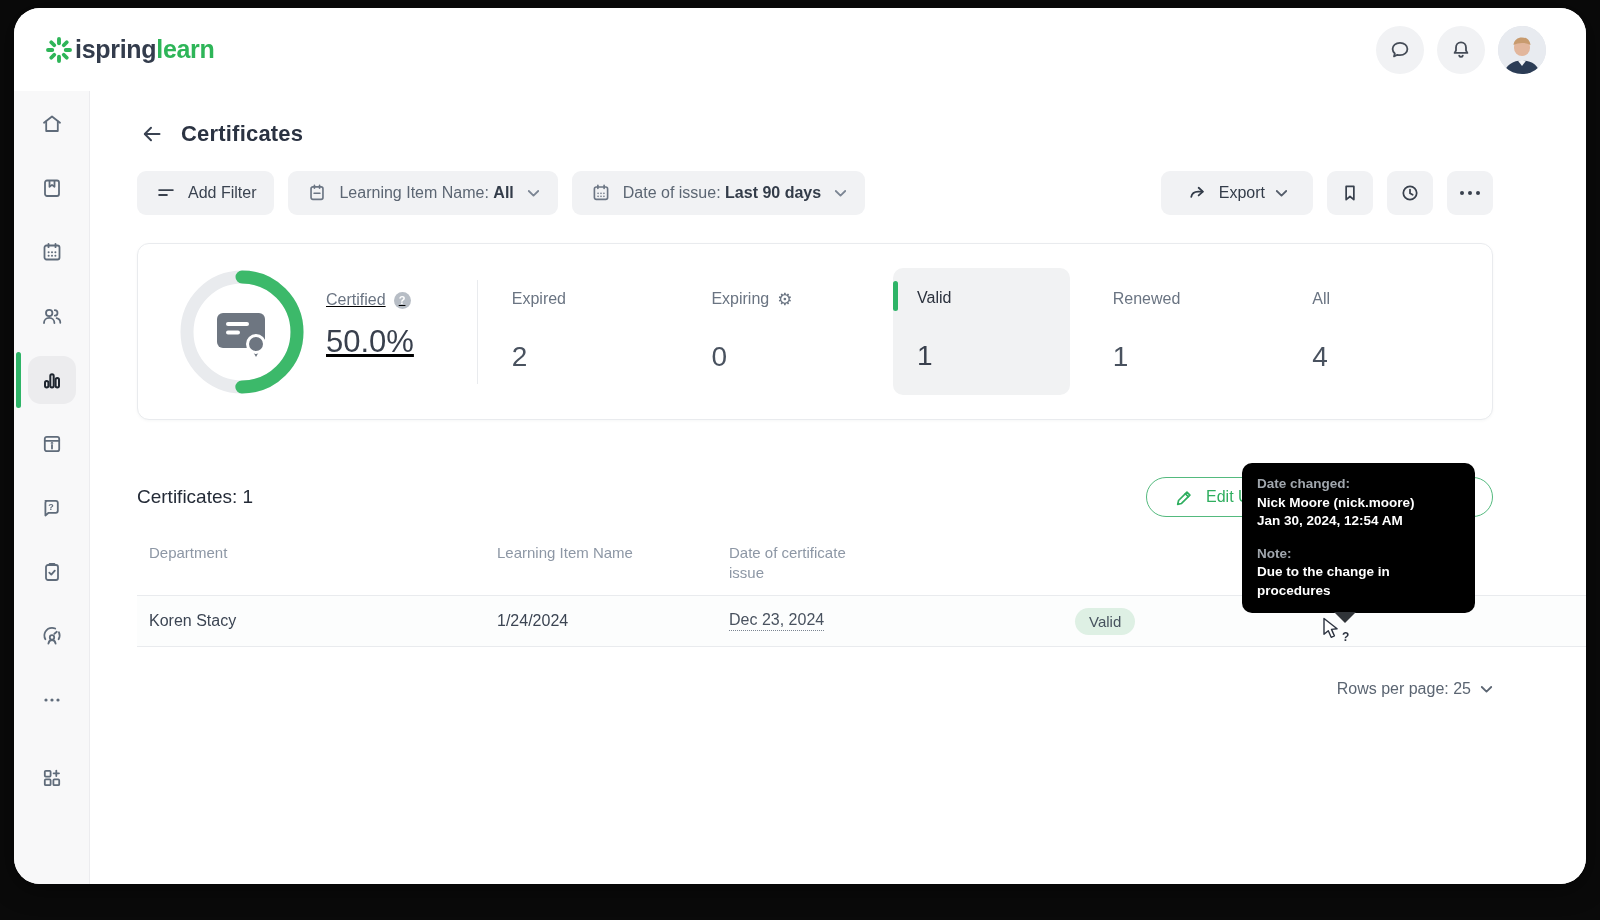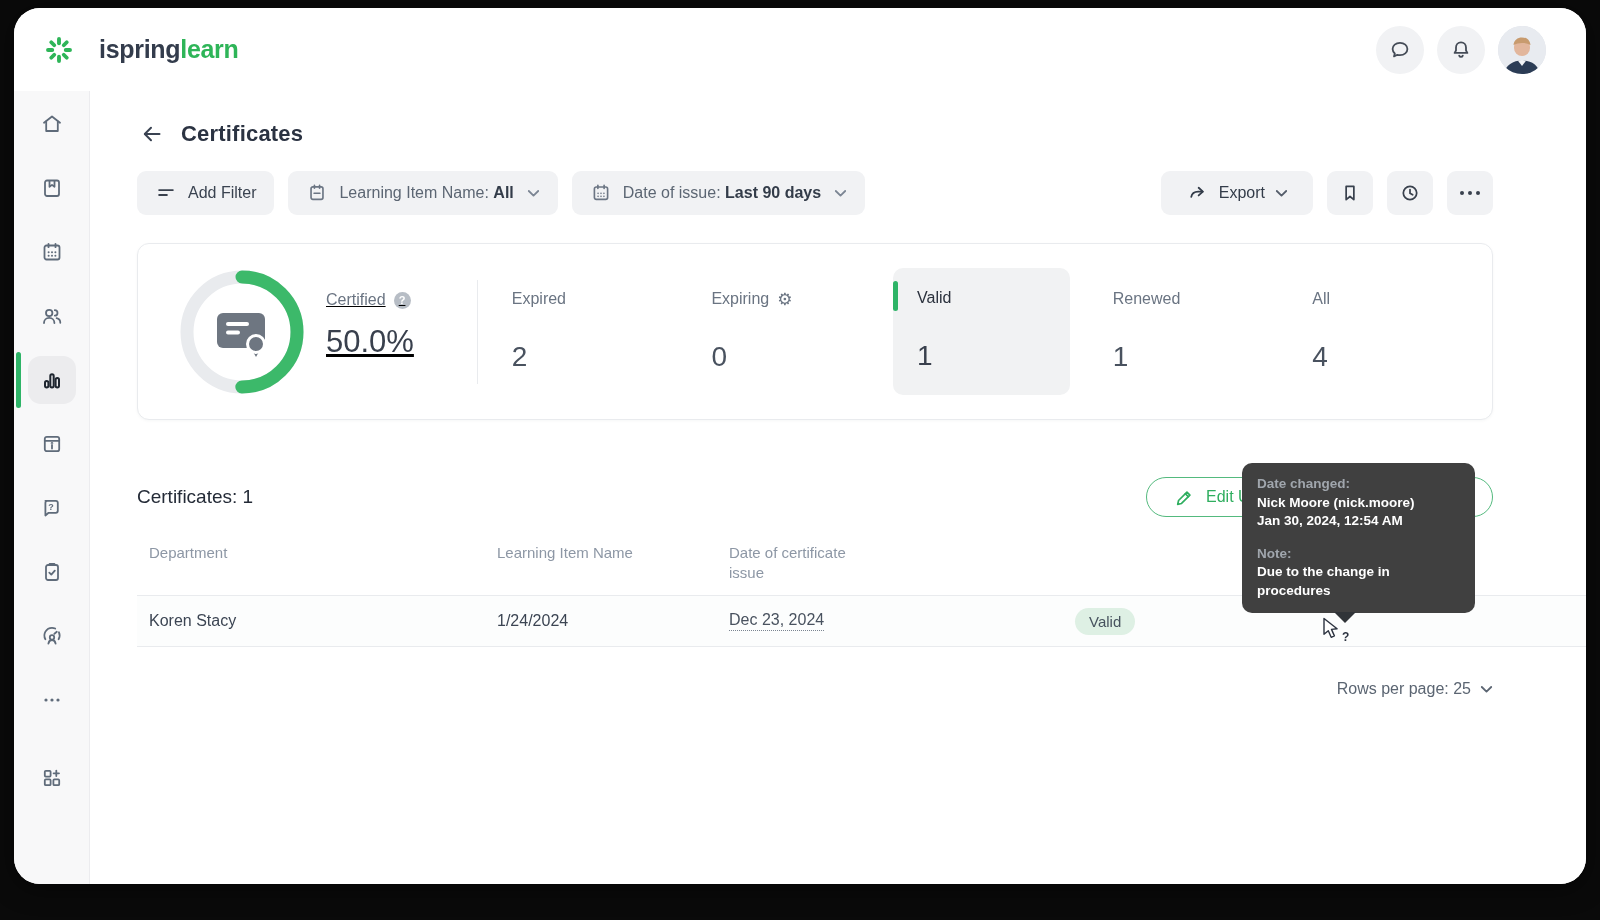--- a/index.html
+++ b/index.html
@@ -10,21 +10,21 @@
     position:relative;
     overflow:hidden;
   }
   .window {
     position:absolute; left:14px; top:8px; width:1572px; height:876px;
     background:#ffffff; border-radius:26px; overflow:hidden;
     box-shadow:0 4px 24px rgba(0,0,0,.5);
   }
   
   .topbar { height:83px; display:flex; align-items:center; padding:0 40px 0 30px; background:#fff; }
-  .logo { display:flex; align-items:center; gap:25px; }
+  .logo { display:flex; align-items:center; gap:1px; }
   .logo-text { font-size:25px; font-weight:700; letter-spacing:-.3px; color:#333c4c; }
   .logo-text .green { color:#2eb558; }
   .topbar-actions { margin-left:auto; display:flex; align-items:center; gap:13px; }
   .round-btn { width:48px; height:48px; border-radius:50%; background:#f1f2f4; display:flex; align-items:center; justify-content:center; cursor:pointer; }
   .avatar { width:48px; height:48px; border-radius:50%; overflow:hidden; cursor:pointer; background:#dfe3ea; }
   
   .body-row { display:flex; height:793px; }
   .sidebar { width:76px; background:#f8f8f9; border-right:1px solid #ececef; padding-top:9px; display:flex; flex-direction:column; align-items:center; flex-shrink:0; }
   .side-item { width:48px; height:48px; margin-bottom:16px; border-radius:13px; display:flex; align-items:center; justify-content:center; position:relative; cursor:pointer; flex-shrink:0; }
   .side-item.active { background:#ececee; }
@@ -74,21 +74,21 @@
   .tbl-header { border-bottom:1px solid #e9ebee; }
   .th { padding:14px 12px 12px 12px; font-size:15px; color:#8d97a5; line-height:20px; white-space:normal; }
   .th.wrap { max-width:155px; }
   .tbl-data { border-bottom:1px solid #e9ebee; background:#fcfdfd; height:51px; }
   .td { display:flex; align-items:center; padding:0 12px; font-size:16px; color:#3c4553; white-space:nowrap; overflow:visible; }
   .li-cell { gap:16px; }
   .date-link { border-bottom:1.5px dotted #7a8491; padding-bottom:1px; cursor:pointer; color:#49525f; }
   .badge { background:#def0e4; color:#47525e; font-size:15px; padding:5px 14px; border-radius:15px; }
   .pagination { margin-top:33px; width:1356px; display:flex; justify-content:flex-end; align-items:center; gap:9px; font-size:16px; color:#5b6572; cursor:pointer; }
   
-  .tooltip { position:absolute; left:1228px; top:455px; width:233px; background:#404040; border-radius:10px; padding:12px 15px 13px 15px; z-index:50; color:#fff; font-size:13.5px; font-weight:700; line-height:18.5px; }
+  .tooltip { position:absolute; left:1228px; top:455px; width:233px; background:#000000; border-radius:10px; padding:12px 15px 13px 15px; z-index:50; color:#fff; font-size:13.5px; font-weight:700; line-height:18.5px; }
   .tooltip .tt-label { color:#a0a6ad; }
   .tooltip .tt-note { margin-top:14px; }
   .tooltip::after { content:""; position:absolute; bottom:-10px; left:92px; border-left:11px solid transparent; border-right:11px solid transparent; border-top:11px solid #303438; }
   .cursor-wrap { position:absolute; left:1308px; top:609px; z-index:60; display:flex; align-items:flex-end; gap:1px; pointer-events:none; }
   .cursor-hint { font-size:12px; font-weight:700; color:#2c3340; transform:translateY(3px); }
   svg { display:block; }
 </style>
 </head>
 <body>
 

